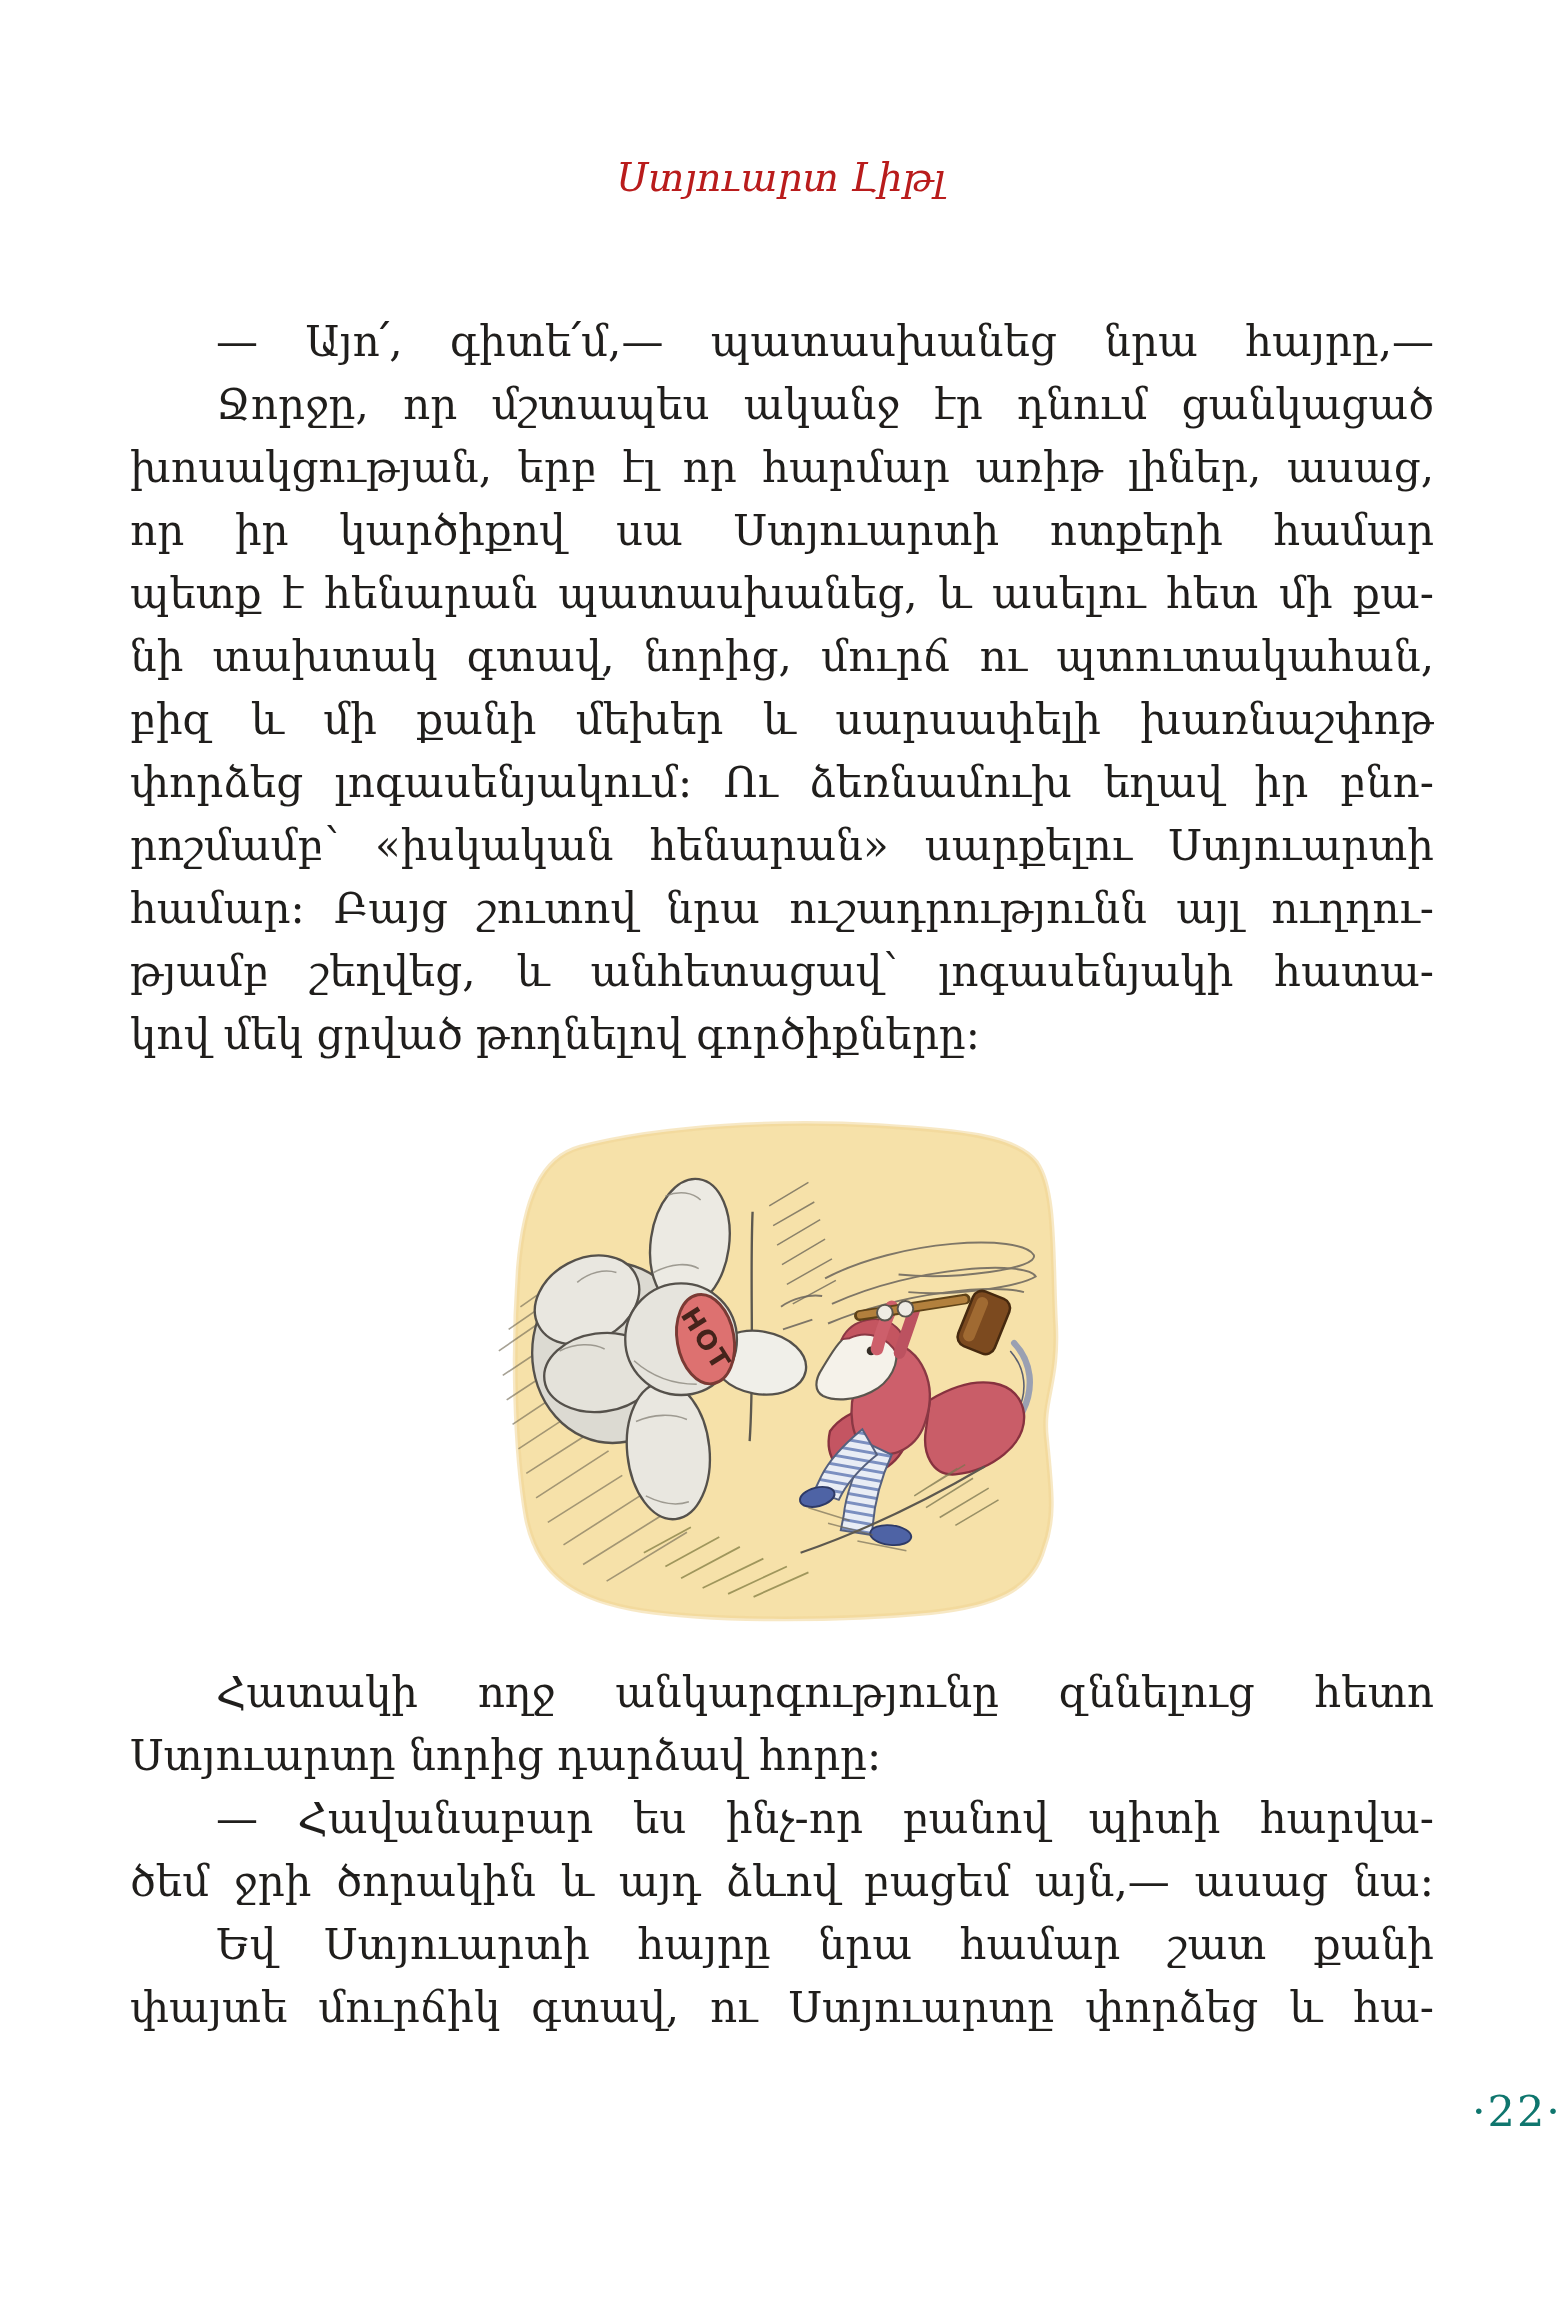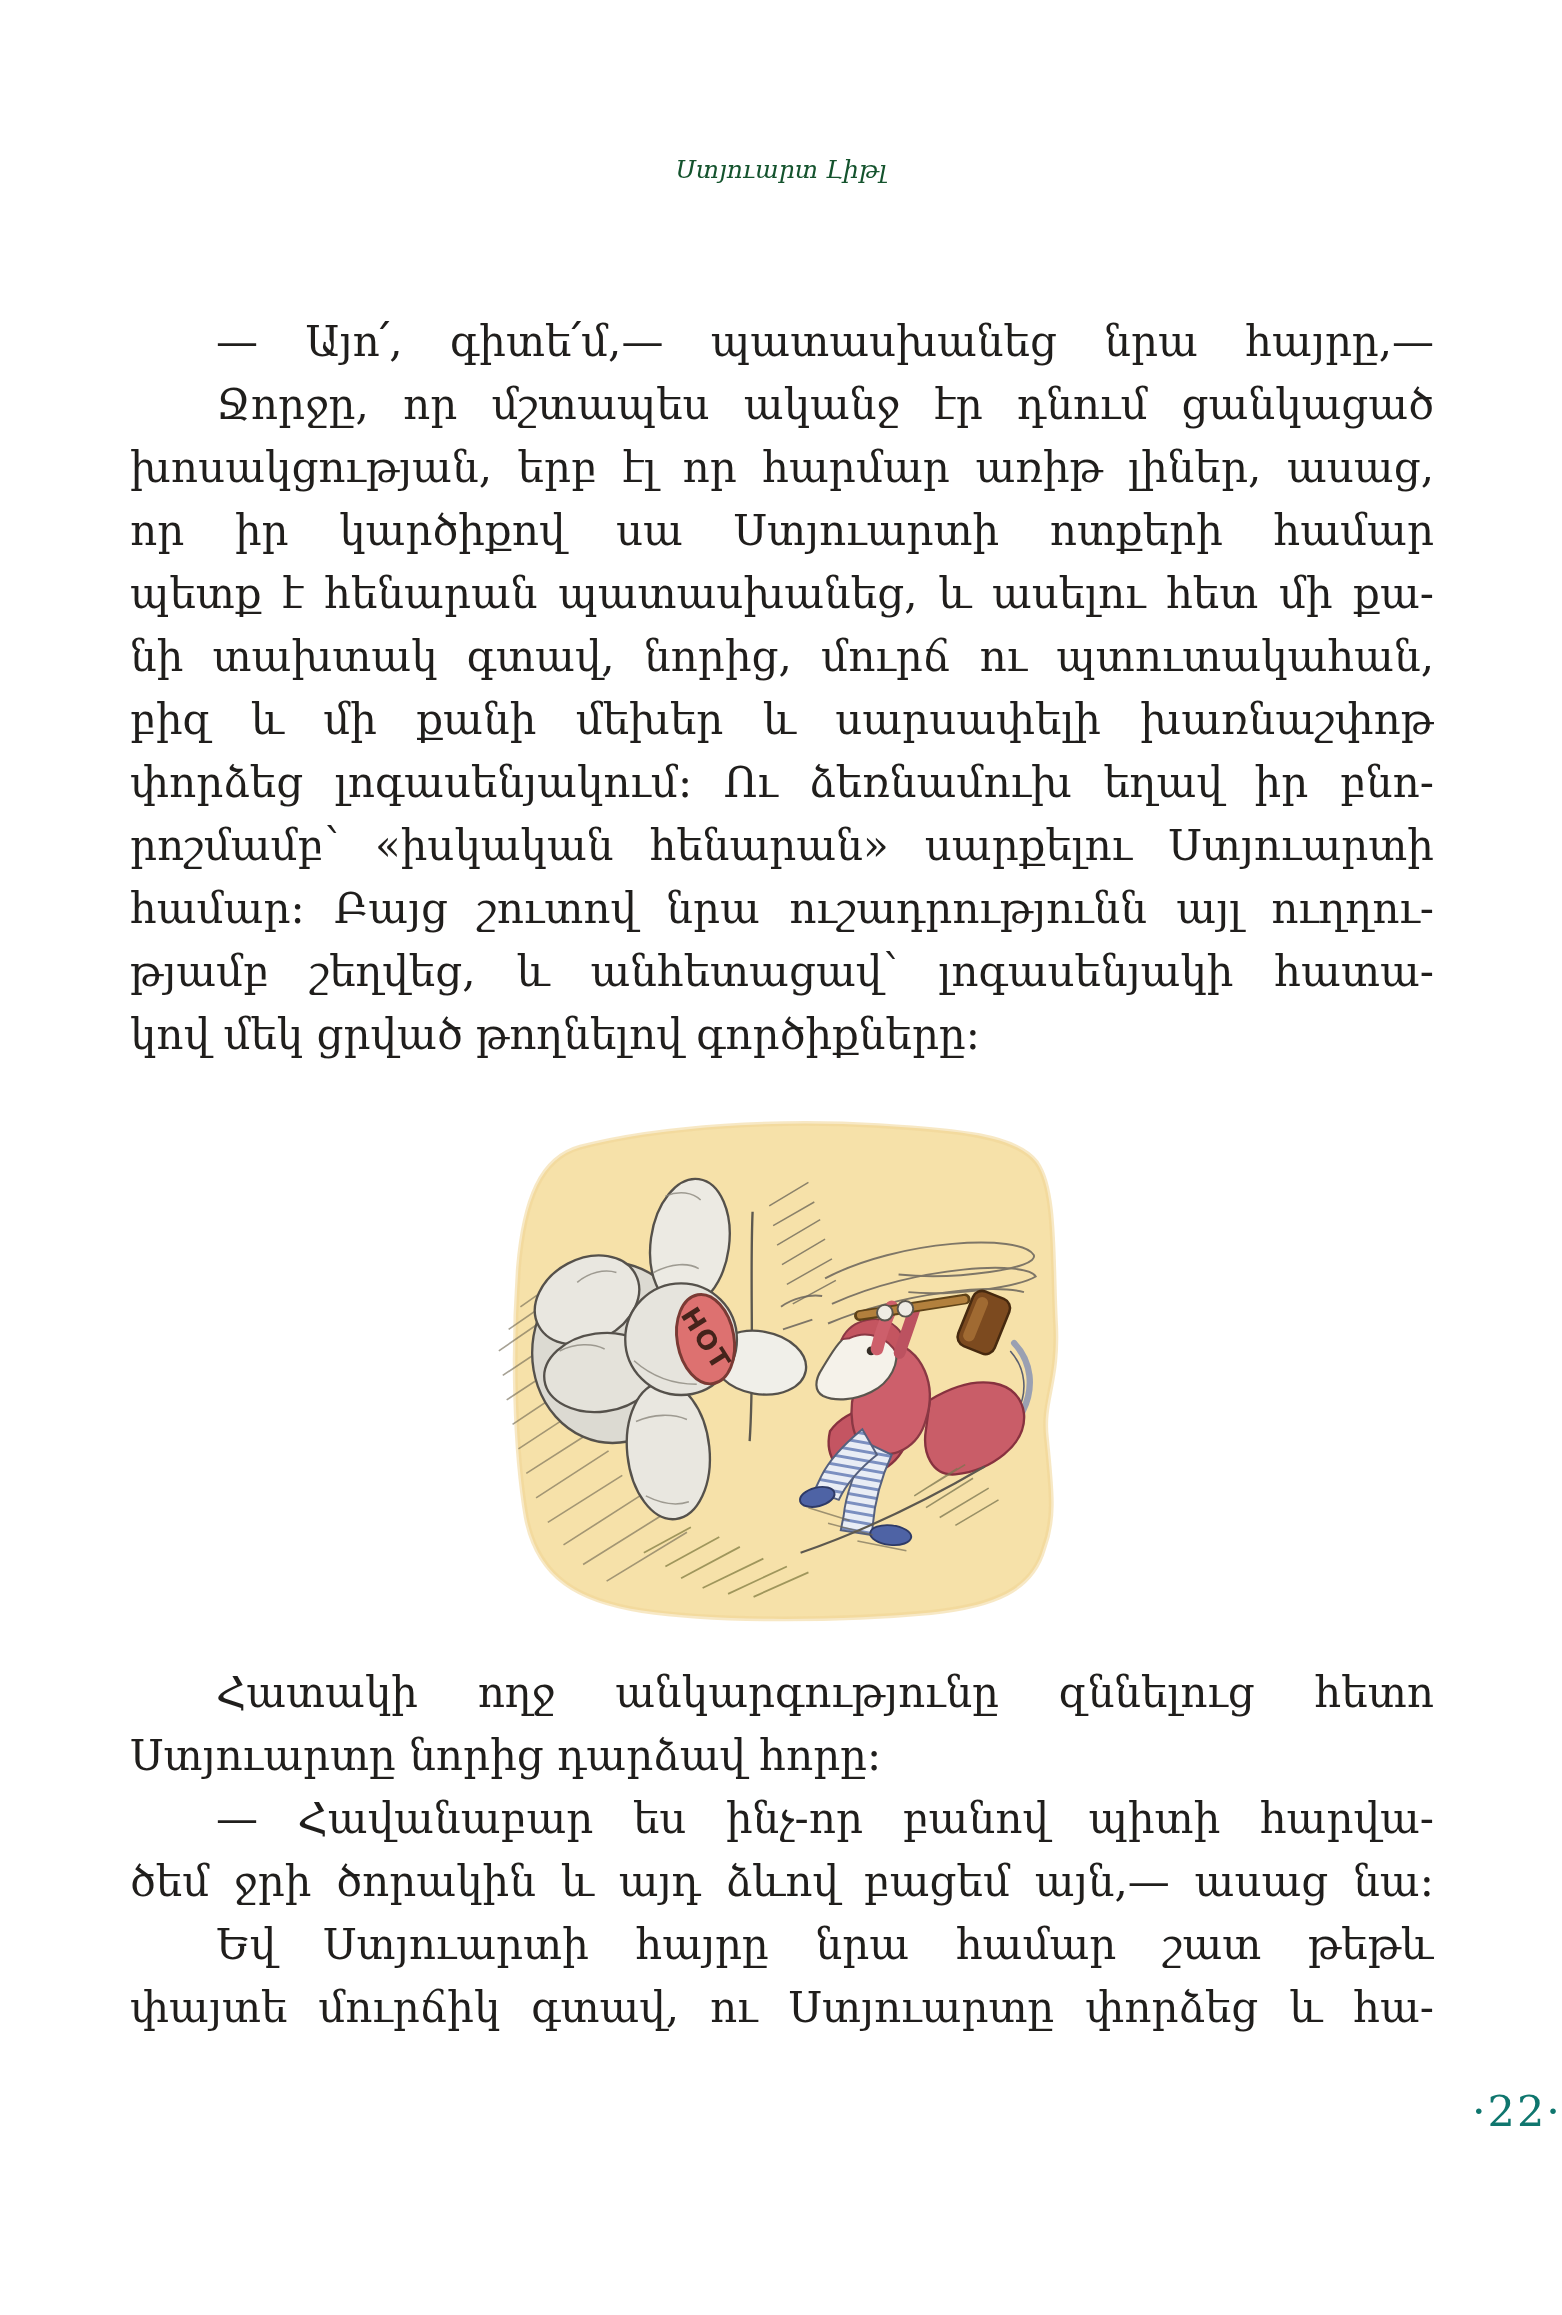--- a/index.html
+++ b/index.html
@@ -3,21 +3,21 @@
 <meta charset="utf-8">
 <style>
   html,body { margin:0; padding:0; background:#ffffff; }
   .page {
     position:relative; width:1562px; height:2315px; background:#ffffff;
     overflow:hidden; color:#1f1f1f;
     font-family:"DejaVu Serif","DejaVu Sans",serif;
   }
   .running-head {
     position:absolute; top:155px; left:0; width:100%;
-    text-align:center; font-style:italic; font-size:25px; color:#14532d;
+    text-align:center; font-style:italic; font-size:39px; color:#b91c1c;
   }
   .text-block { position:absolute; left:130px; width:1304px; }
   #block-top    { top:277px;margin-top:33px; }
   #block-bottom { top:1661px; }
   .line {
     height:63px; line-height:63px; font-size:42px; overflow:hidden;
     text-align:justify; text-align-last:justify; color:#201e1c;
   }
   .line.end    { text-align-last:left; }
   .line.indent { padding-left:86px; }
@@ -142,20 +142,20 @@
         <path stroke="#6d6651" stroke-width="1.6" opacity="0.65" d="M328,410 l42,13 M348,426 l46,12 M378,444 l50,10"></path>
       </g>
     </svg>
   </figure>
 
   <div class="text-block" id="block-bottom">
     <div class="line indent">Հատակի ողջ անկարգությունը զննելուց հետո</div>
     <div class="line end">Ստյուարտը նորից դարձավ հորը։</div>
     <div class="line indent">— Հավանաբար ես ինչ-որ բանով պիտի հարվա-</div>
     <div class="line">ծեմ ջրի ծորակին և այդ ձևով բացեմ այն,— ասաց նա։</div>
-    <div class="line indent">Եվ Ստյուարտի հայրը նրա համար շատ թեթև</div>
+    <div class="line indent">Եվ Ստյուարտի հայրը նրա համար շատ քանի</div>
     <div class="line">փայտե մուրճիկ գտավ, ու Ստյուարտը փորձեց և հա-</div>
   </div>
 
   <div class="page-number">·22·</div>
 
 </div>
 
 
 </body></html>

